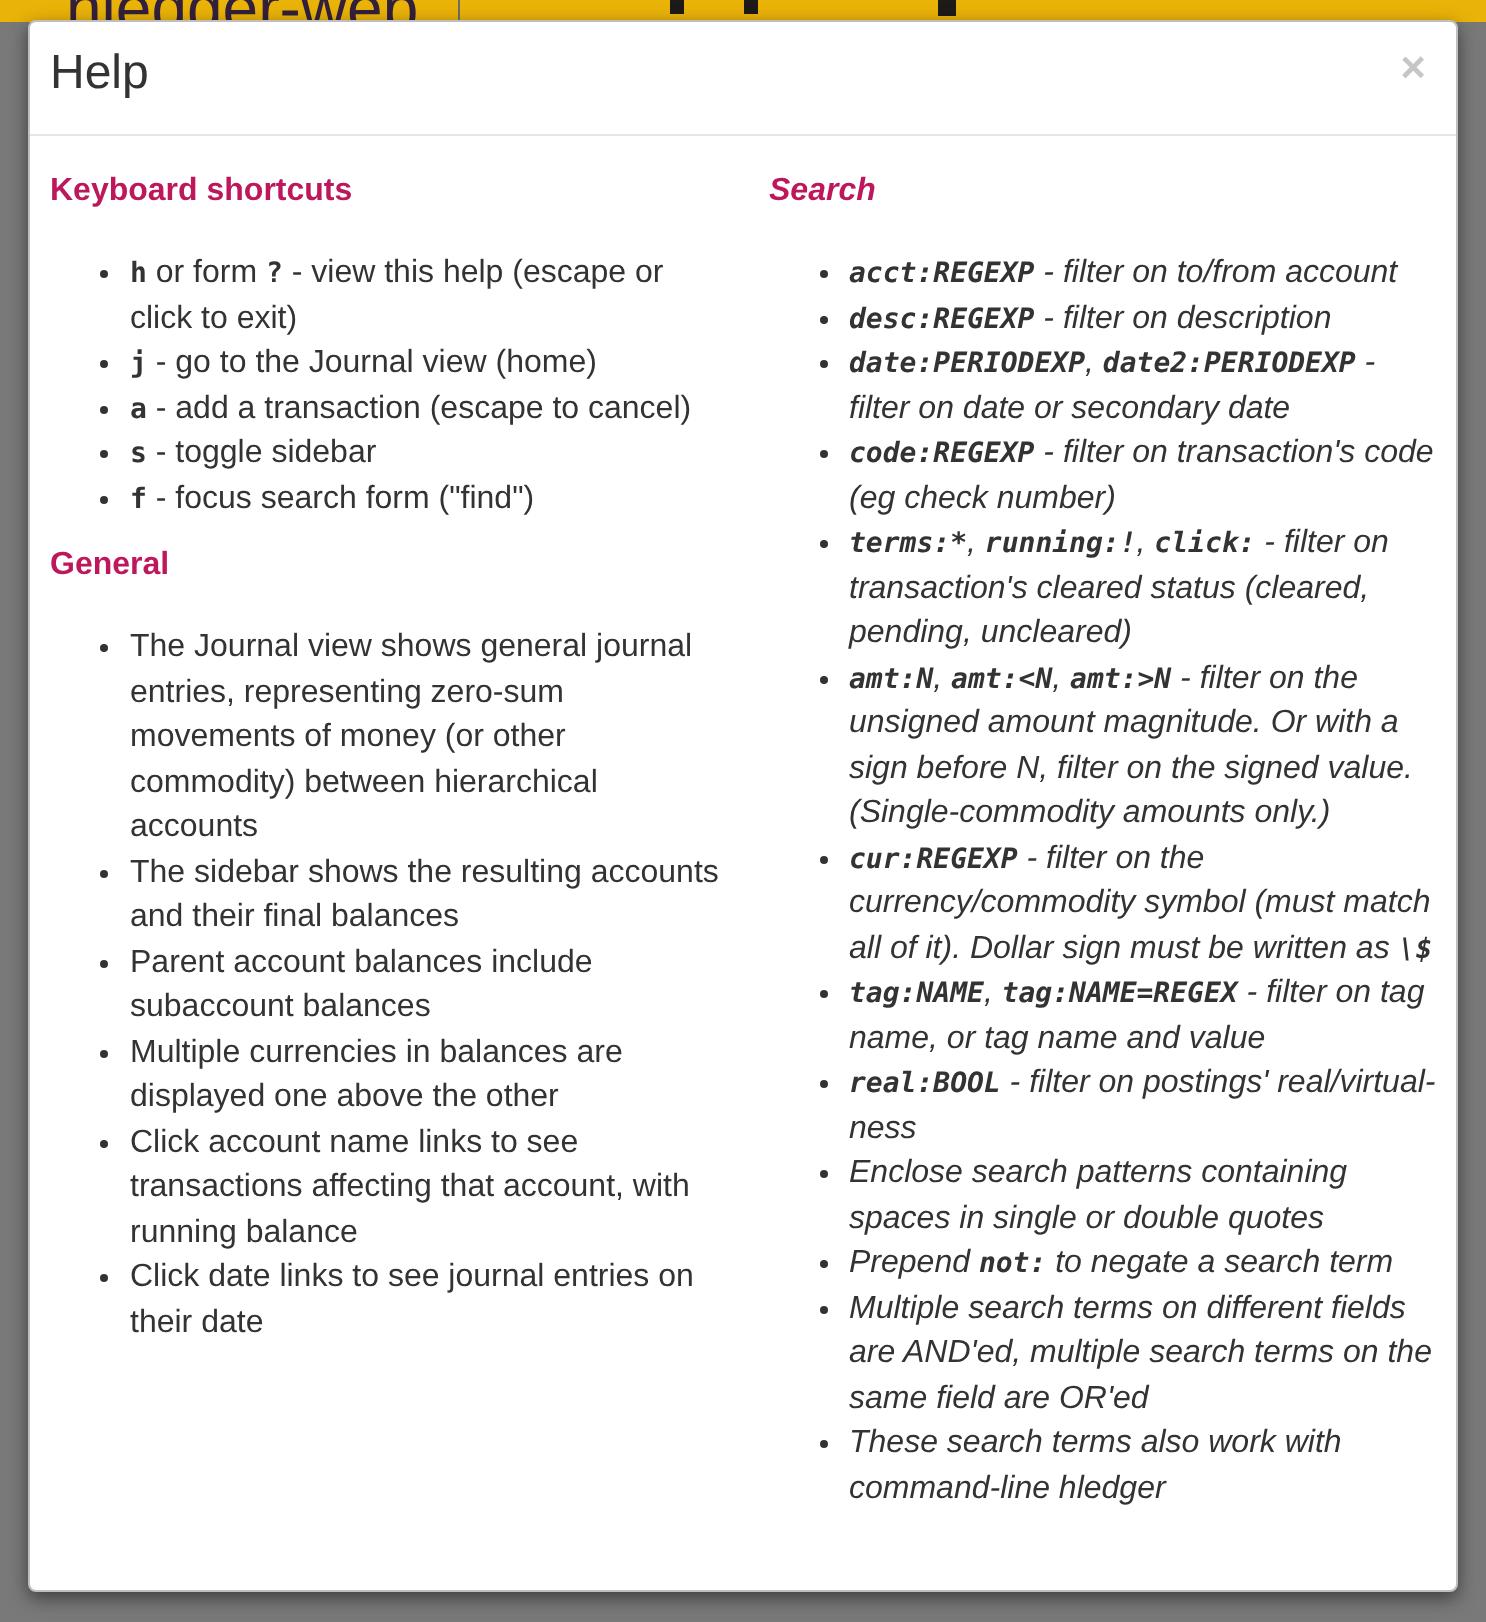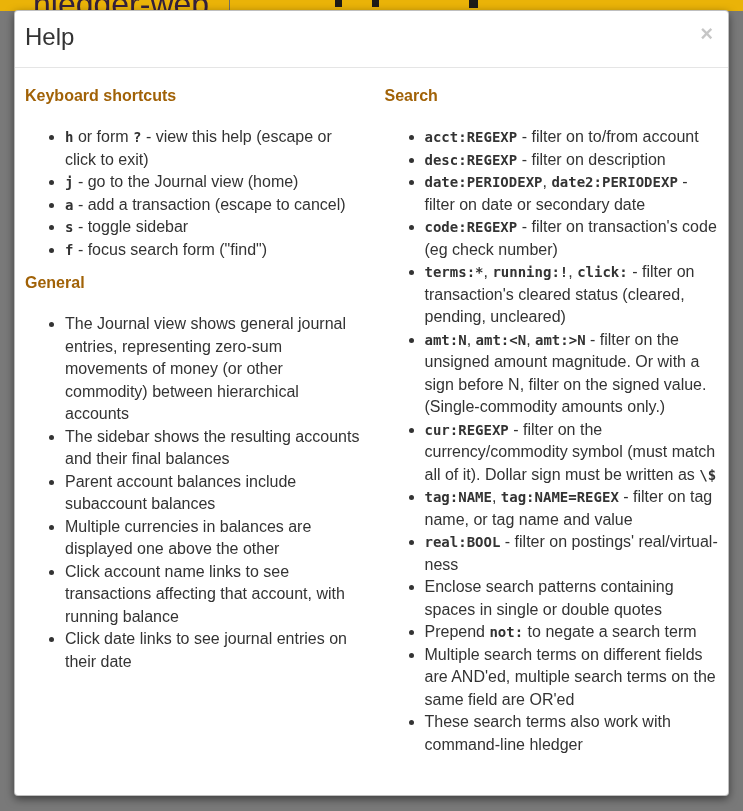--- a/index.html
+++ b/index.html
@@ -80,28 +80,28 @@
     color: #000;
     opacity: 0.22;
     cursor: pointer;
   }
   .modal-body {
     display: flex;
     padding: 18px 10px 25px 10px;
   }
   .col { box-sizing: border-box; width: 50%; }
   .col-left  { padding-right: 11px; }
-  .col-right { padding-left: 13px; }
+  .col-right { padding-left: 13px; font-style: italic; }
 
   .sec-heading {
     margin: 12px 0 0 0;
     font-size: 16px;
     line-height: 20px;
     font-weight: 700;
-    color: #a16207;
+    color: #be185d;
   }
   .sec-heading:first-child { margin-top: 0; }
   ul.help-list {
     margin: 20px 0 10px 0;
     padding-left: 40px;
     list-style: disc;
   }
   ul.help-list li {
     font-size: 16px;
     line-height: 22.5px;

